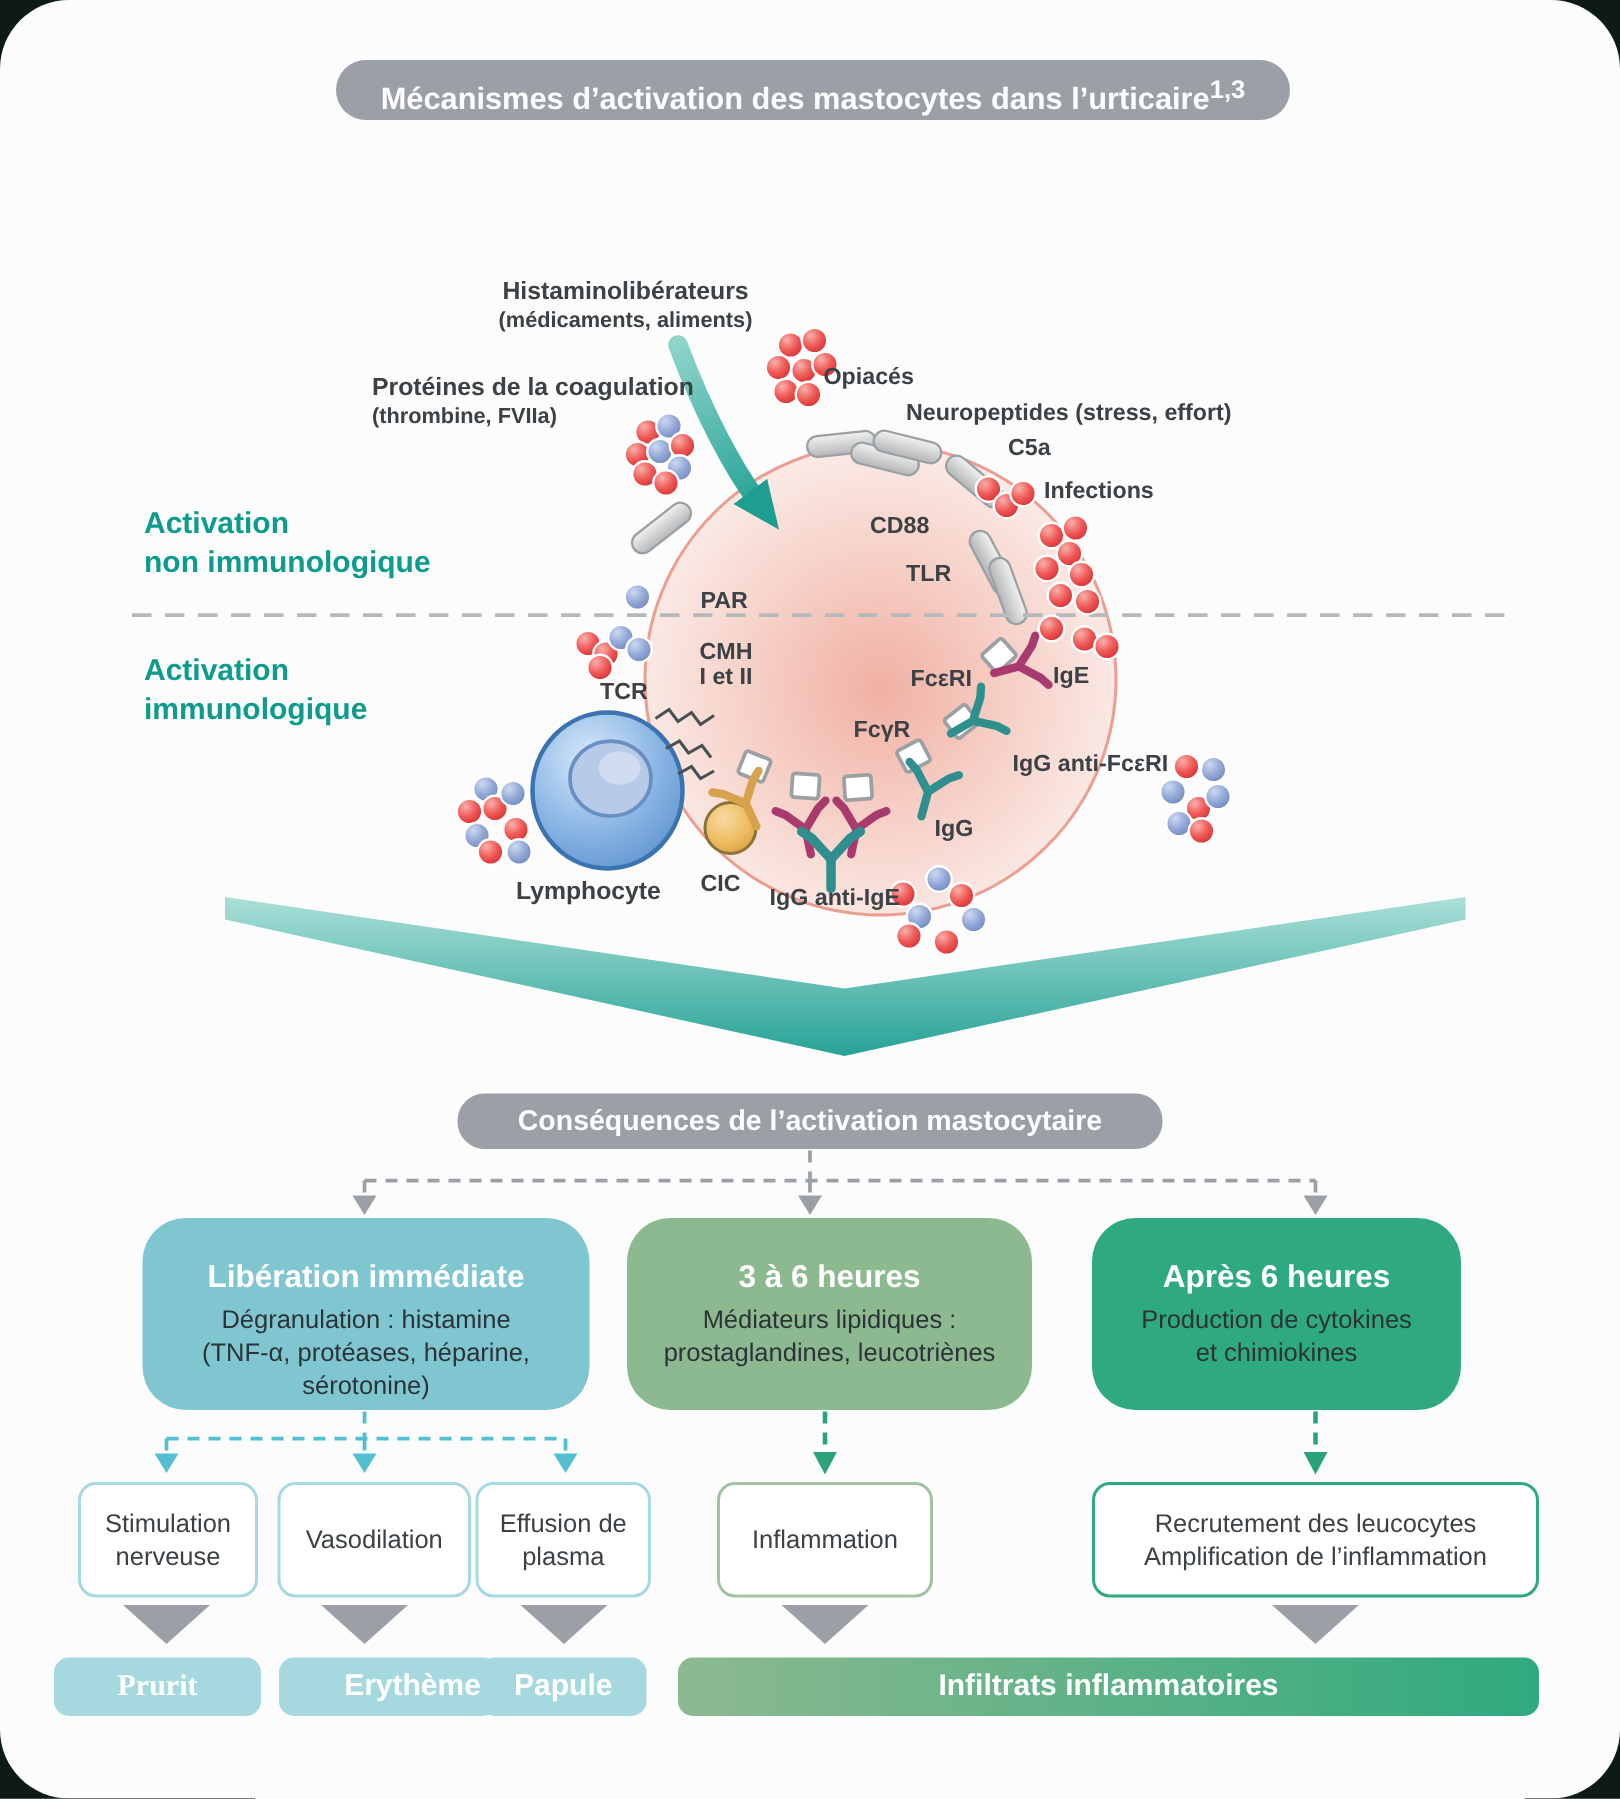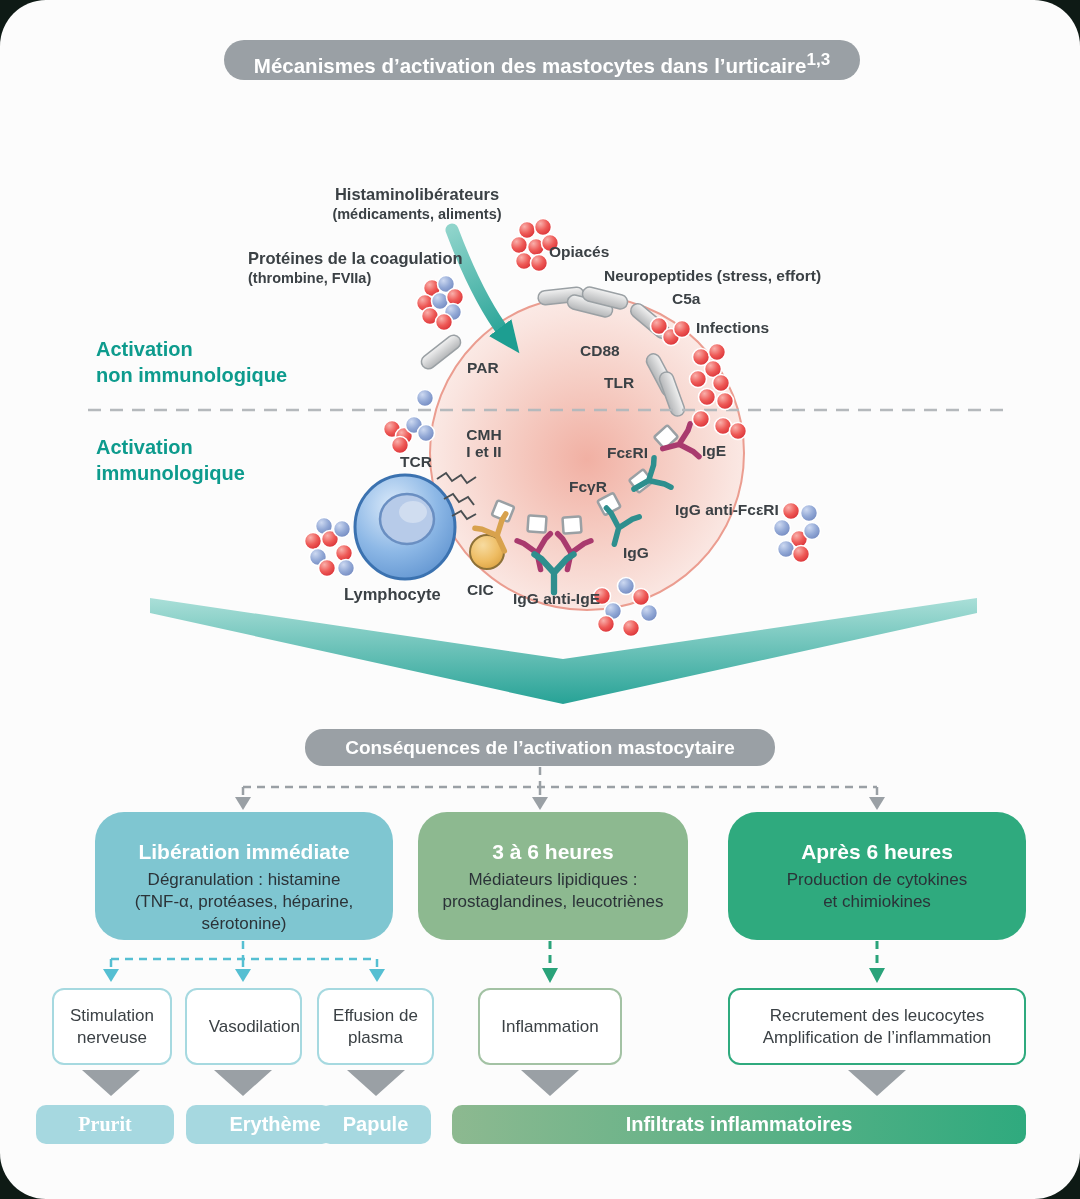--- a/index.html
+++ b/index.html
@@ -12,24 +12,24 @@
   .teal-head{position:absolute;z-index:3;font-weight:bold;font-size:20px;line-height:1.3;color:#0d9b8d;}
   .gpill{position:absolute;z-index:3;background:#9aa0a5;border-radius:20px;color:#ffffff;font-weight:bold;text-align:center;}
   .gpill.hdr{left:224px;top:40px;width:636px;height:40px;line-height:40px;font-size:20.5px;}
   .gpill.cons{left:305px;top:729px;width:470px;height:37px;line-height:37px;font-size:19px;border-radius:18px;}
   .cell-title{position:absolute;z-index:3;left:398px;top:124px;width:300px;text-align:center;font-size:31px;font-weight:bold;color:#2a6ab2;}
   .cbox{position:absolute;z-index:3;top:812px;height:128px;border-radius:29px;color:#fff;text-align:center;box-sizing:border-box;padding-top:28px;}
   .cbox .t{font-size:21px;font-weight:bold;margin-bottom:5px;}
   .cbox .b{font-size:17px;line-height:1.3;color:#2b3338;font-weight:normal;}
   .cbox.c1{left:95px;width:298px;background:#7fc6d1;}
   .cbox.c2{left:418px;width:270px;background:#8db990;}
-  .cbox.c3{left:728px;width:298px;background:#2faa7e;}
+  .cbox.c3{left:728px;width:246px;background:#2faa7e;}
   .obox{position:absolute;z-index:3;top:988px;height:77px;background:#ffffff;border:2.5px solid #a6d9e0;border-radius:12px;display:flex;align-items:center;justify-content:center;text-align:center;font-size:17px;line-height:1.25;color:#3b4145;box-sizing:border-box;}
   .obox.o1{left:52px;width:120px;}
-  .obox.o2{left:185px;width:117px;justify-content:flex-end;}
+  .obox.o2{left:185px;width:129px;}
   .obox.o3{left:317px;width:117px;}
   .obox.o4{left:478px;width:144px;border-color:#a3c2a4;}
   .obox.o5{left:728px;width:298px;border-color:#2faa7e;}
   .fpill{position:absolute;z-index:3;top:1105px;height:39px;border-radius:10px;color:#fff;font-weight:bold;font-size:20px;display:flex;align-items:center;justify-content:center;background:#a6d8e0;}
   .fpill.p1{left:36px;width:138px;font-family:Liberation Serif, serif;}
   .fpill.p2{left:186px;width:114px;padding-left:32px;}
   .fpill.p3{left:320px;width:111px;}
   .fpill.p4{left:452px;width:574px;background:linear-gradient(90deg,#8db990,#2faa7e);}
   .dr{fill:url(#gred);stroke:#fff;stroke-width:1.6;}
   .db{fill:url(#gblue);stroke:#fff;stroke-width:1.6;}
@@ -245,21 +245,21 @@
     <div>Protéines de la coagulation</div>
       <div class="sub">(thrombine, FVIIa)</div>
   </div>
   <div class="lbl" style="left:549px;top:242px;">Opiacés</div>
   <div class="lbl" style="left:604px;top:266px;">Neuropeptides (stress, effort)</div>
   <div class="lbl" style="left:672px;top:289px;">C5a</div>
   <div class="lbl" style="left:696px;top:318px;">Infections</div>
 
   <div class="lbl" style="left:580px;top:341px;">CD88</div>
   <div class="lbl" style="left:604px;top:373px;">TLR</div>
-  <div class="lbl" style="left:467px;top:358px;">PAR</div>
+  <div class="lbl" style="left:467px;top:391px;">PAR</div>
   <div class="lbl" style="left:400px;top:452px;">TCR</div>
   <div class="lbl center" style="left:452px;top:426px;width:64px;line-height:1.1;">
     <div>CMH</div>
       <div>I et II</div>
   </div>
   <div class="lbl" style="left:607px;top:443px;">FcεRI</div>
   <div class="lbl" style="left:569px;top:477px;">FcγR</div>
 
   <div class="lbl" style="left:702px;top:441px;">IgE</div>
   <div class="lbl" style="left:675px;top:500px;">IgG anti-FcεRI</div>

